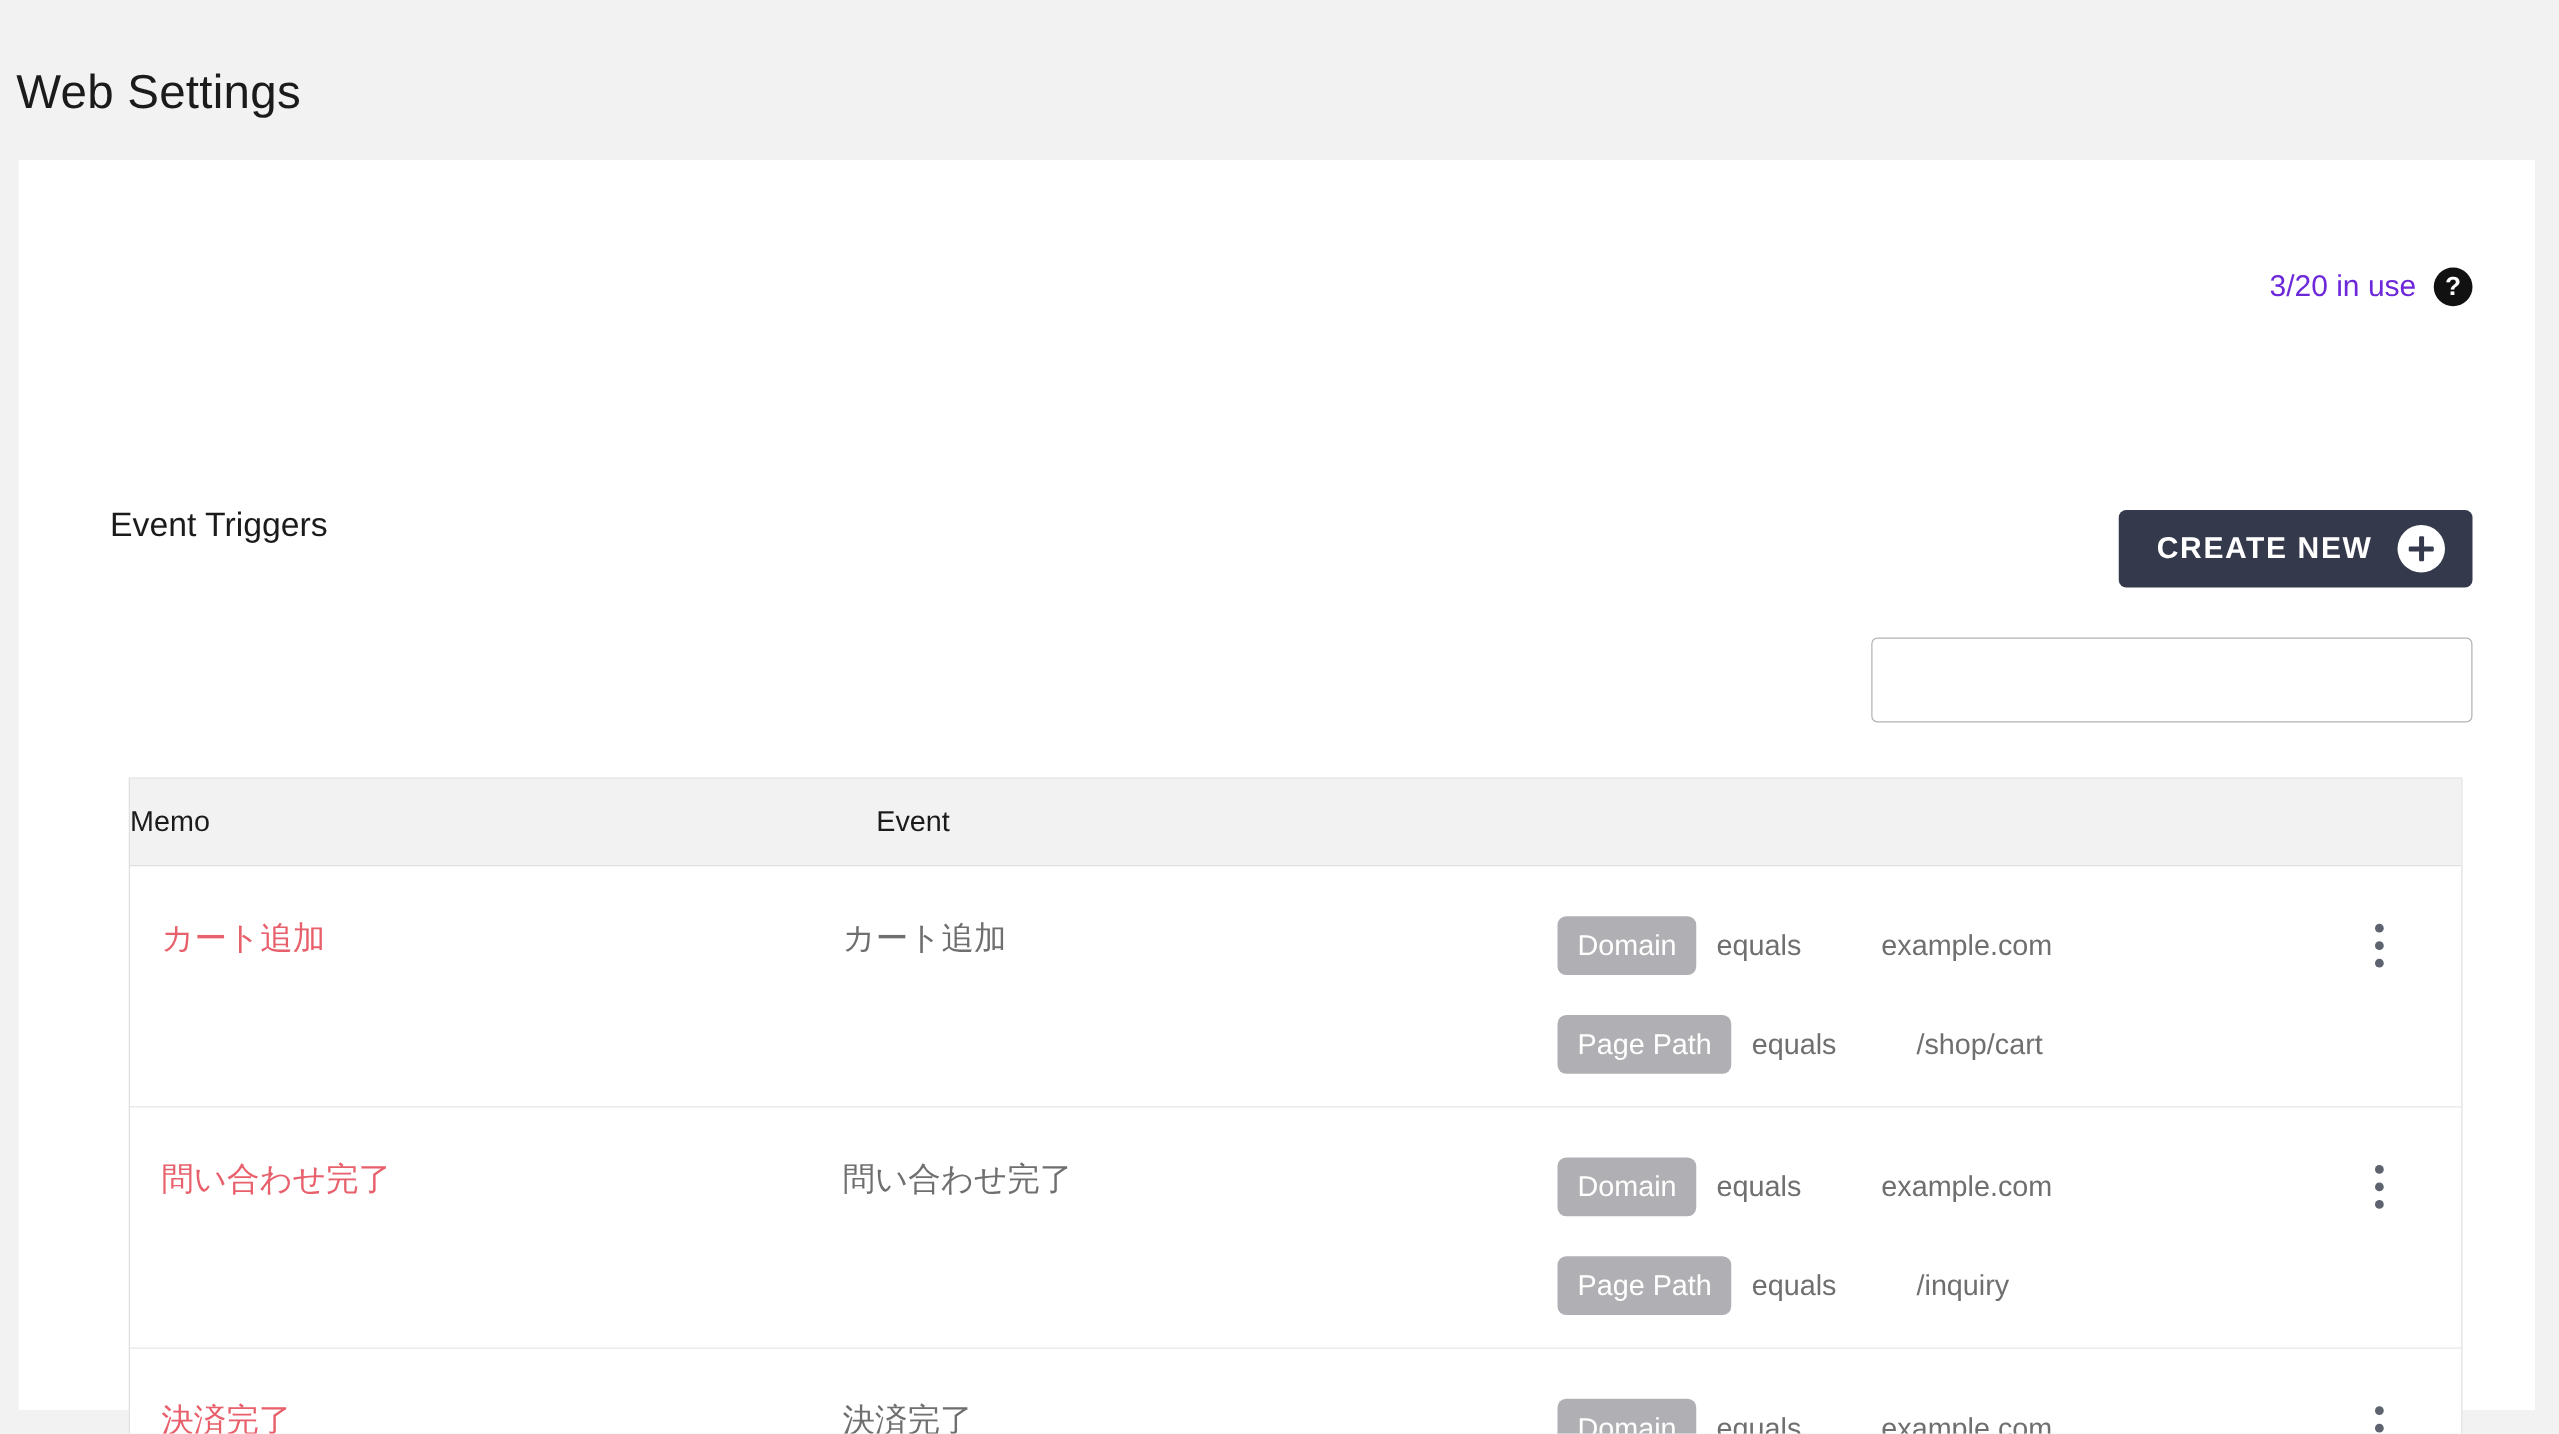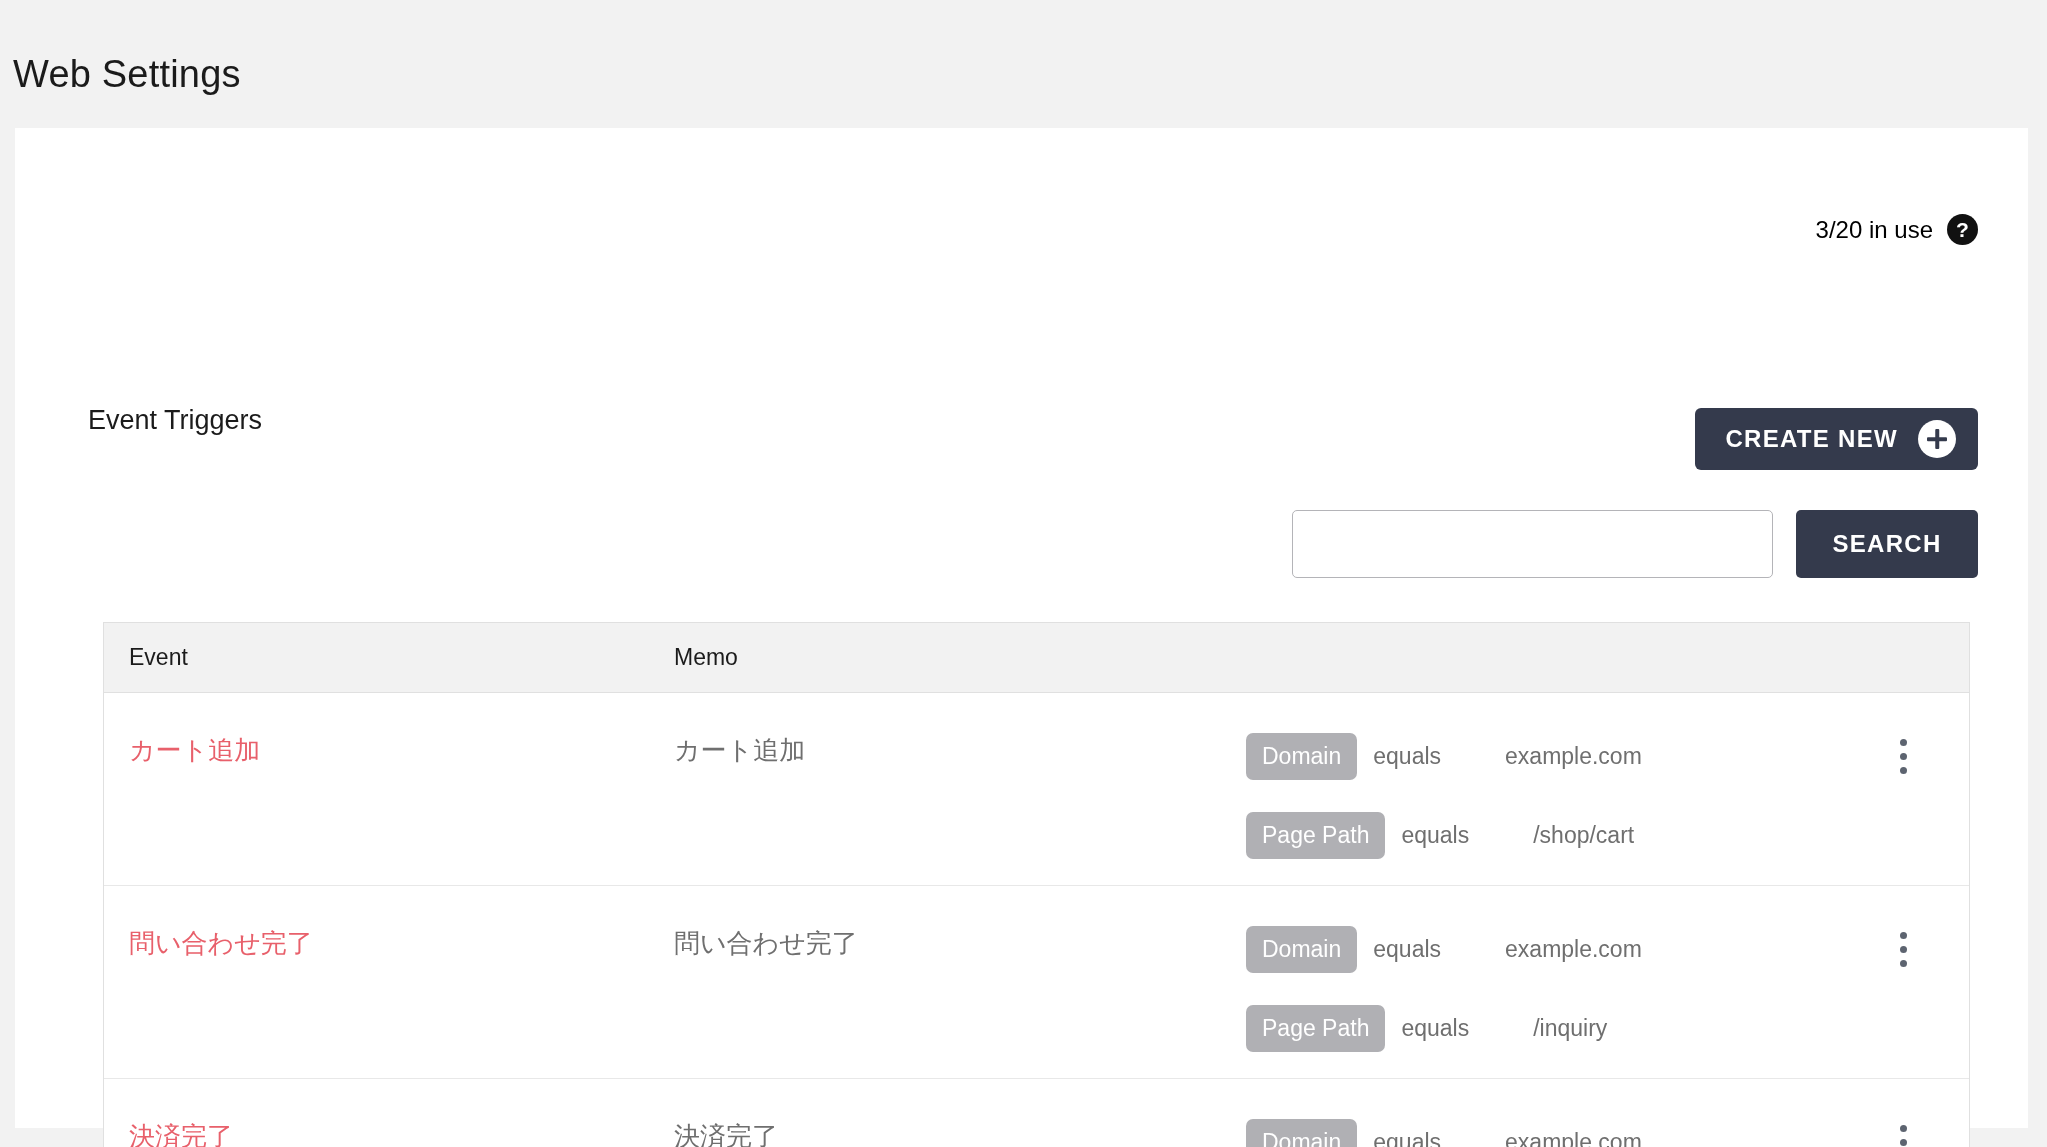--- a/index.html
+++ b/index.html
@@ -48,21 +48,21 @@
     position: absolute;
     right: 50px;
     top: 86px;
     display: flex;
     align-items: center;
     gap: 14px;
   }
   .usage-text {
     font-size: 24px;
     line-height: 28px;
-    color: #000000;
+    color: #6d28d9;
     white-space: nowrap;
     text-align: center;
   }
   .help-icon {
     width: 31px;
     height: 31px;
     border-radius: 50%;
     background: #111111;
     color: #ffffff;
     font-size: 21px;
@@ -286,28 +286,27 @@
 
     <div class="section-title">Event Triggers</div>
 
     <button class="create-new-btn">
       <span class="create-new-label">CREATE NEW</span>
       <span class="plus-circle"></span>
     </button>
 
     <div class="search-row">
       <input class="search-input" type="text" value="" placeholder="" style="">
-      <button class="search-btn">SEARCH</button>
     </div>
 
     <div class="table">
 
       <div class="thead">
+        <div class="th col-memo">Memo</div>
         <div class="th col-event">Event</div>
-        <div class="th col-memo">Memo</div>
         <div class="th col-actions"></div>
       </div>
 
       <div class="trow">
         <div class="col-event">
           <a class="event-link">カート追加</a>
         </div>
         <div class="col-memo">
           <span class="memo-text">カート追加</span>
         </div>

